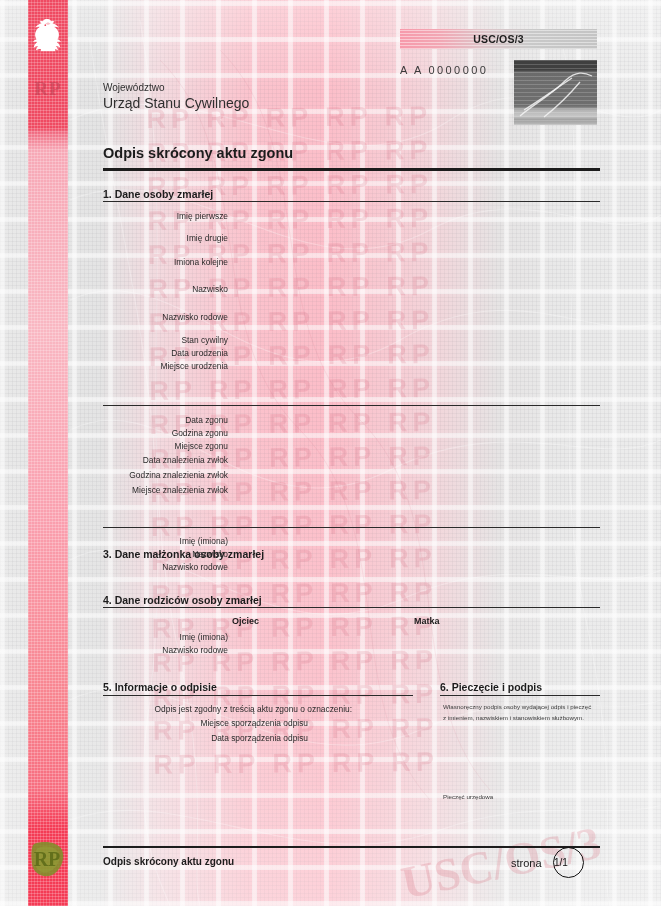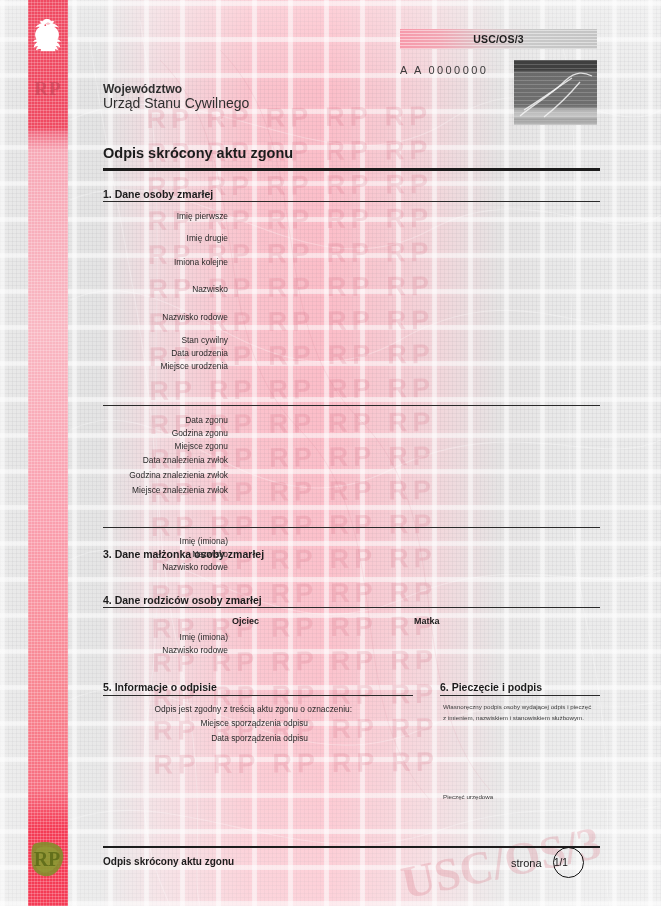--- a/index.html
+++ b/index.html
@@ -93,21 +93,21 @@
   .holo{position:absolute;left:30px;top:838px;width:36px;height:42px;}
 
   
   .content{position:absolute;left:0;top:0;width:661px;height:906px;}
 
   .title-main{
     position:absolute;left:103px;top:33px;
     font-size:19.5px;font-weight:400;color:#2b2b2b;
     letter-spacing:0.1px;
   }
-  .sub1{position:absolute;left:103px;top:82px;font-size:12px;color:#2f2f2f;font-weight:bold;}
+  .sub1{position:absolute;left:103px;top:82px;font-size:10px;color:#2f2f2f;}
   .sub2{position:absolute;left:103px;top:95px;font-size:14px;color:#2f2f2f;}
 
   
   .code-bar{
     position:absolute;left:400px;top:29px;width:197px;height:20px;
     background:linear-gradient(to right,#f79aab 0px,#f2a7b4 40px,#dcc5c9 85px,#c9c9c9 130px,#c4c4c4 197px);
   }
   .code-bar-lines{
     position:absolute;left:400px;top:29px;width:197px;height:20px;
     background-image:repeating-linear-gradient(0deg, rgba(255,255,255,0.45) 0px, rgba(255,255,255,0.45) 1px, transparent 1px, transparent 3px);

